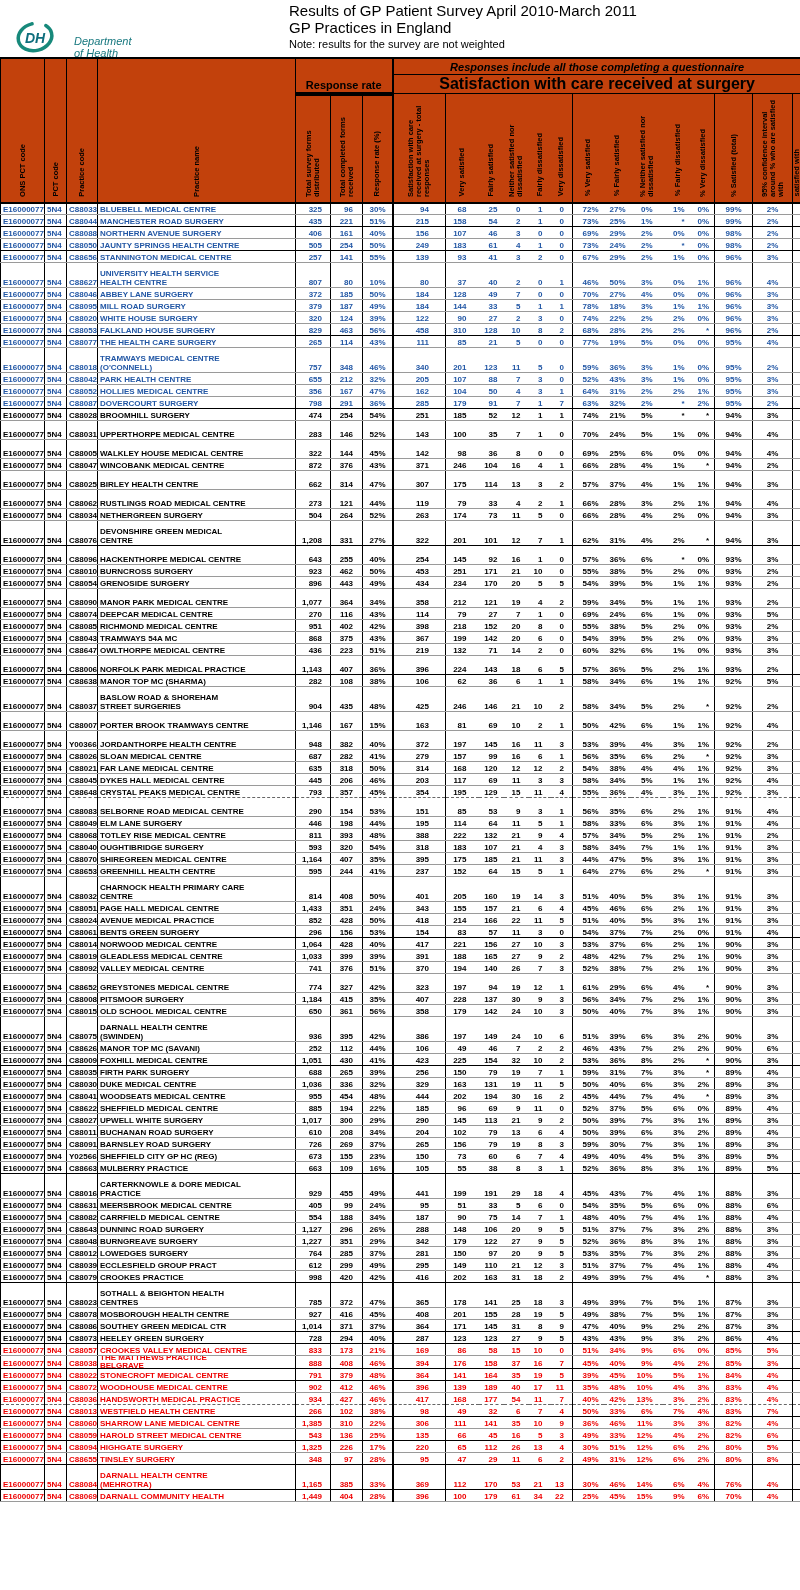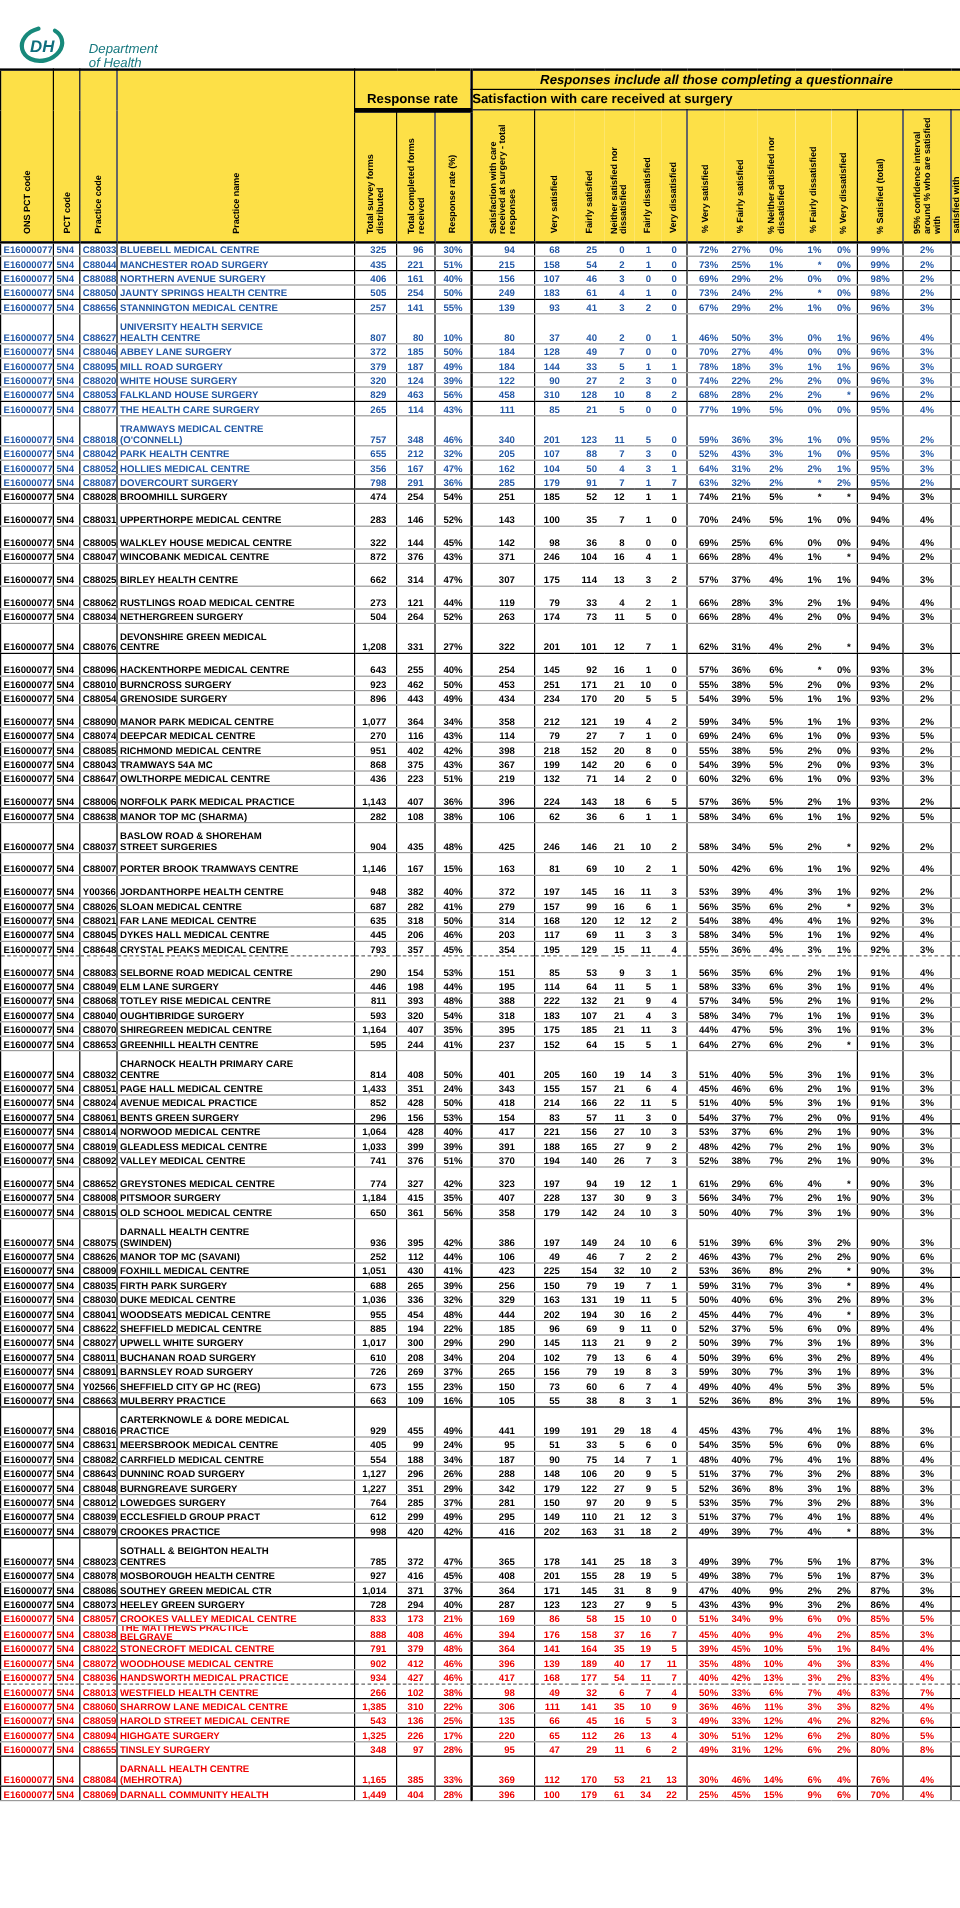--- a/index.html
+++ b/index.html
@@ -9,24 +9,24 @@
   #logo{position:absolute;left:14px;top:17px;display:flex;align-items:flex-end;}
   #logo svg{display:block;}
   #logo .dept{font-style:italic;color:#17787f;font-size:11px;line-height:12px;margin-left:16px;margin-top:6px;}
   #titles{position:absolute;left:289px;top:2px;}
   #titles .t1{font-size:15px;color:#000;}
   #titles .t2{font-size:15px;color:#000;}
   #titles .note{font-size:11px;color:#000;margin-top:2px;}
   
   table{border-collapse:collapse;table-layout:fixed;width:800px;border-top:2px solid #000;border-left:1px solid #000;}
   th,td{margin:0;padding:0;overflow:hidden;white-space:nowrap;font-family:"Liberation Sans",sans-serif;}
-  thead th{font-weight:bold;color:#000;background:#fde047;}
+  thead th{font-weight:bold;color:#000;background:#c2410c;}
   .bandA{font-size:11px;vertical-align:bottom;text-align:center;border-right:2px solid #000;border-bottom:4px solid #000000;border-left:1px solid #000;padding-bottom:1px;}
   .banner{font-size:11px;font-style:italic;text-align:center;border-bottom:1px solid #000;height:15px;}
-  .satis{font-size:11px;text-align:left;border-bottom:1px solid #000;height:16px;}
+  .satis{font-size:16px;text-align:center;border-bottom:1px solid #000;height:16px;}
   .rotc{height:105px;vertical-align:bottom;text-align:center;border-bottom:2px solid #000;}
   .rotc4{vertical-align:bottom;text-align:center;border-bottom:2px solid #000;}
   .rot{display:inline-block;writing-mode:vertical-rl;transform:rotate(180deg);white-space:normal;font-size:7.5px;line-height:8px;font-weight:bold;max-height:100px;text-align:left;padding:1px 0;}
   .rotc4 .rot{max-height:120px;}
   
   .bL{border-left:1px solid #000;}
   .bL2{border-left:2px solid #000;}
   
   tr.r{height:12px;}
   tr.h2{height:19px;}
@@ -67,20 +67,25 @@
 <div id="top">
   <div id="logo">
     <svg width="44" height="42" viewBox="0 0 44 42">
       <ellipse cx="21" cy="20" rx="17" ry="13.5" fill="none" stroke="#17897b" stroke-width="3.5" transform="rotate(-14 21 20)" stroke-dasharray="72 14" stroke-linecap="round"></ellipse>
       <text x="11" y="26" font-family="Liberation Sans, sans-serif" font-size="14" font-style="italic" font-weight="bold" fill="#0f6e7d">DH</text>
     </svg>
     <div class="dept">
       <div>Department</div>
       <div>of Health</div>
     </div>
+  </div>
+  <div id="titles">
+    <div class="t1">Results of GP Patient Survey April 2010-March 2011</div>
+    <div class="t2">GP Practices in England</div>
+    <div class="note">Note: results for the survey are not weighted</div>
   </div>
 </div>
 
 <table>
   <colgroup>
     <col style="width:44px">
       <col style="width:22px">
       <col style="width:31px">
       <col style="width:198px">
     <col style="width:35px">

